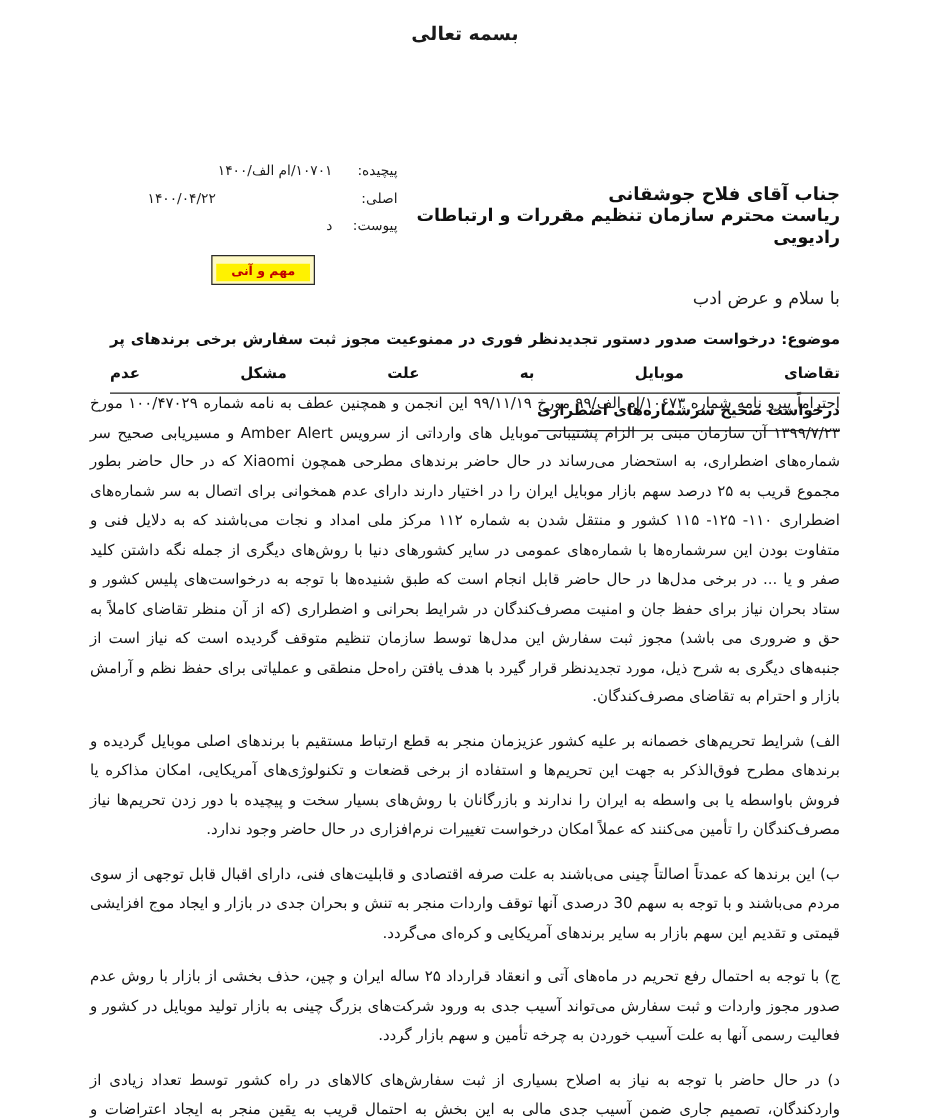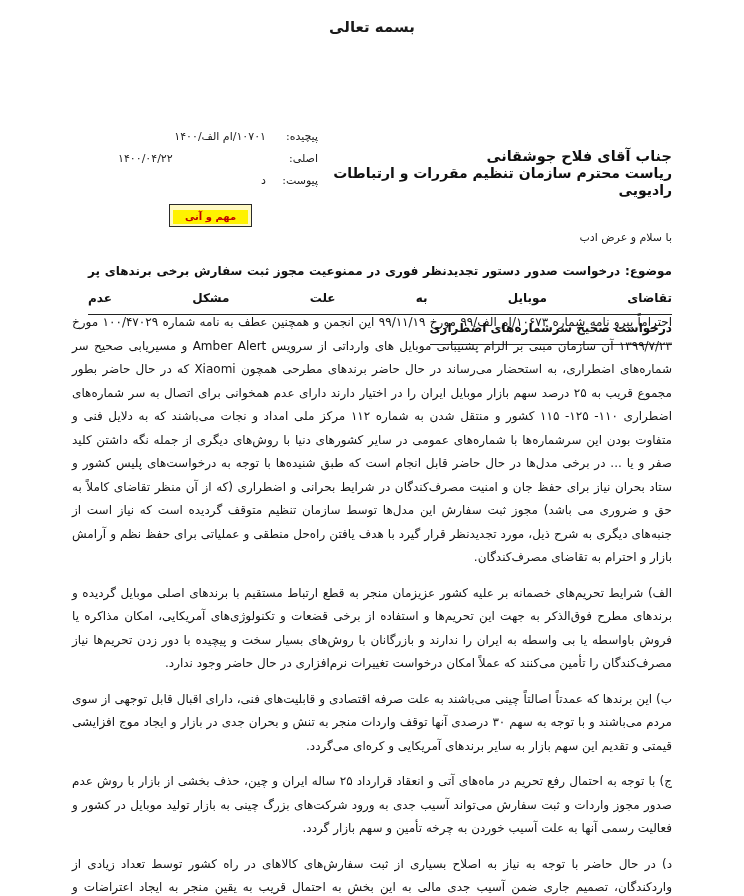--- a/index.html
+++ b/index.html
@@ -111,21 +111,21 @@
     display: inline-block;
     white-space: nowrap;
     direction: rtl;
   }
 
   
   .salutation {
     position: absolute;
     top: 231px;
     right: 72px;
-    font-size: 11px;
+    font-size: 14px;
     color: #1a1a1a;
     direction: rtl;
     text-align: right;
   }
 
   
   .subject {
     position: absolute;
     top: 258px;
     right: 72px;
@@ -205,18 +205,18 @@
   <div class="salutation">با سلام و عرض ادب</div>
 
   <div class="subject">
     <span class="sub-line">موضوع: درخواست صدور دستور تجدیدنظر فوری در ممنوعیت مجوز ثبت سفارش برخی برندهای پر تقاضای موبایل به علت مشکل عدم</span>
     <span class="sub-line last">درخواست صحیح سرشماره‌های اضطراری</span>
   </div>
 
   <div class="body-text">
     <p class="para">احتراماً پیرو نامه شماره ۱۰۶۷۳/ام الف/۹۹ مورخ ۹۹/۱۱/۱۹ این انجمن و همچنین عطف به نامه شماره ۱۰۰/۴۷۰۲۹ مورخ ۱۳۹۹/۷/۲۳ آن سازمان مبنی بر الزام پشتیبانی موبایل های وارداتی از سرویس Amber Alert و مسیریابی صحیح سر شماره‌های اضطراری، به استحضار می‌رساند در حال حاضر برندهای مطرحی همچون Xiaomi که در حال حاضر بطور مجموع قریب به ۲۵ درصد سهم بازار موبایل ایران را در اختیار دارند دارای عدم همخوانی برای اتصال به سر شماره‌های اضطراری ۱۱۰- ۱۲۵- ۱۱۵ کشور و منتقل شدن به شماره ۱۱۲ مرکز ملی امداد و نجات می‌باشند که به دلایل فنی و متفاوت بودن این سرشماره‌ها با شماره‌های عمومی در سایر کشورهای دنیا با روش‌های دیگری از جمله نگه داشتن کلید صفر و یا ... در برخی مدل‌ها در حال حاضر قابل انجام است که طبق شنیده‌ها با توجه به درخواست‌های پلیس کشور و ستاد بحران نیاز برای حفظ جان و امنیت مصرف‌کندگان در شرایط بحرانی و اضطراری (که از آن منظر تقاضای کاملاً به حق و ضروری می باشد) مجوز ثبت سفارش این مدل‌ها توسط سازمان تنظیم متوقف گردیده است که نیاز است از جنبه‌های دیگری به شرح ذیل، مورد تجدیدنظر قرار گیرد با هدف یافتن راه‌حل منطقی و عملیاتی برای حفظ نظم و آرامش بازار و احترام به تقاضای مصرف‌کندگان.</p>
     <p class="para">الف) شرایط تحریم‌های خصمانه بر علیه کشور عزیزمان منجر به قطع ارتباط مستقیم با برندهای اصلی موبایل گردیده و برندهای مطرح فوق‌الذکر به جهت این تحریم‌ها و استفاده از برخی قضعات و تکنولوژی‌های آمریکایی، امکان مذاکره یا فروش باواسطه یا بی واسطه به ایران را ندارند و بازرگانان با روش‌های بسیار سخت و پیچیده با دور زدن تحریم‌ها نیاز مصرف‌کندگان را تأمین می‌کنند که عملاً امکان درخواست تغییرات نرم‌افزاری در حال حاضر وجود ندارد.</p>
-    <p class="para">ب) این برندها که عمدتاً اصالتاً چینی می‌باشند به علت صرفه اقتصادی و قابلیت‌های فنی، دارای اقبال قابل توجهی از سوی مردم می‌باشند و با توجه به سهم ۳۰ درصدی آنها توقف واردات منجر به تنش و بحران جدی در بازار و ایجاد موج افزایشی قیمتی و تقدیم این سهم بازار به سایر برندهای آمریکایی و کره‌ای می‌گردد.</p>
+    <p class="para">ب) این برندها که عمدتاً اصالتاً چینی می‌باشند به علت صرفه اقتصادی و قابلیت‌های فنی، دارای اقبال قابل توجهی از سوی مردم می‌باشند و با توجه به سهم 30 درصدی آنها توقف واردات منجر به تنش و بحران جدی در بازار و ایجاد موج افزایشی قیمتی و تقدیم این سهم بازار به سایر برندهای آمریکایی و کره‌ای می‌گردد.</p>
     <p class="para">ج) با توجه به احتمال رفع تحریم در ماه‌های آتی و انعقاد قرارداد ۲۵ ساله ایران و چین، حذف بخشی از بازار با روش عدم صدور مجوز واردات و ثبت سفارش می‌تواند آسیب جدی به ورود شرکت‌های بزرگ چینی به بازار تولید موبایل در کشور و فعالیت رسمی آنها به علت آسیب خوردن به چرخه تأمین و سهم بازار گردد.</p>
     <p class="para">د) در حال حاضر با توجه به نیاز به اصلاح بسیاری از ثبت سفارش‌های کالاهای در راه کشور توسط تعداد زیادی از واردکندگان، تصمیم جاری ضمن آسیب جدی مالی به این بخش به احتمال قریب به یقین منجر به ایجاد اعتراضات و نارضایتی اصناف و بازرگانان و برهم خوردن نظم بازار و موج جدید سوداگری و سفته‌بازی در بازار و فعال شدن کاسبان تحریم و آسیب به مصرف‌کندگان خواهد شد.</p>
   </div>
 
 </div>
 
 </body></html>

